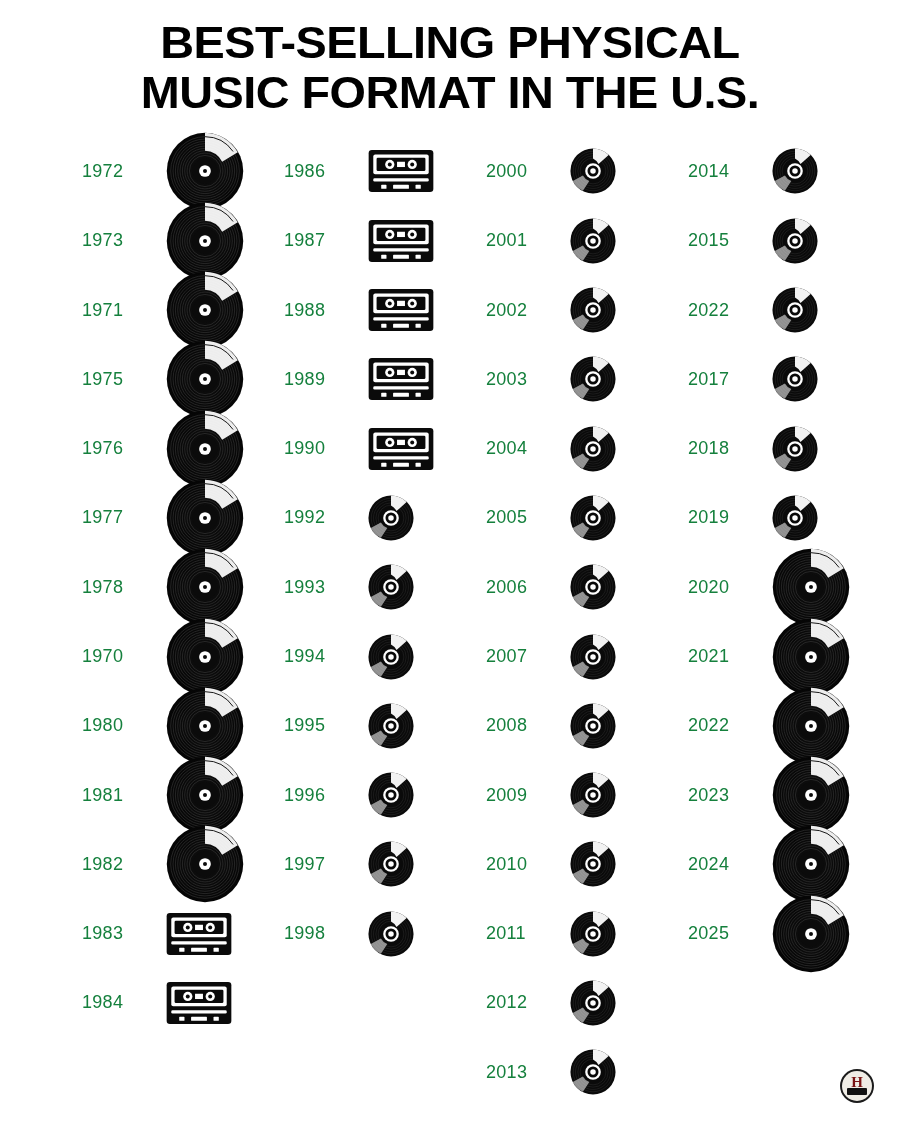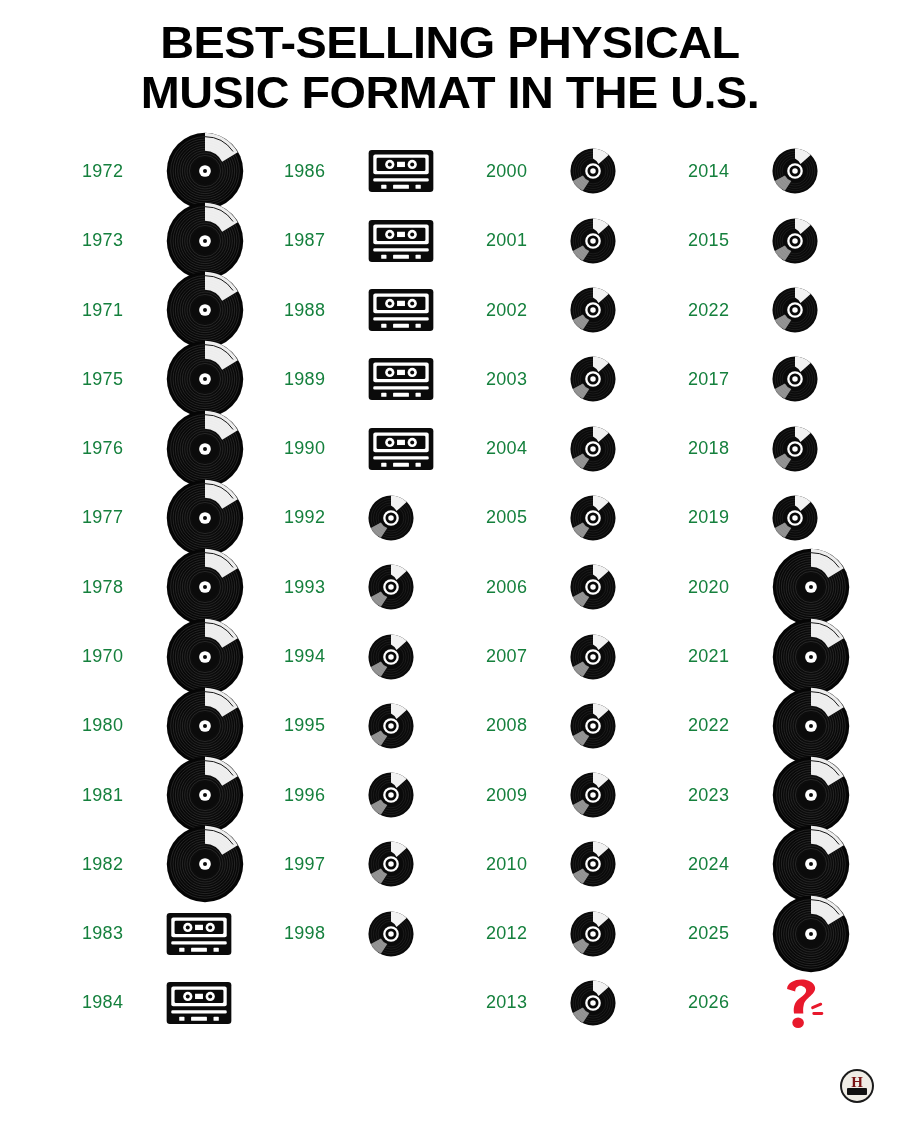--- a/index.html
+++ b/index.html
@@ -925,20 +925,39 @@
     </g>
     <path d="M50 1 A49 49 0 0 1 84 15 L62 35 A27 27 0 0 0 50 23 Z" fill="#ffffff" opacity="0.95"></path>
     <path d="M6 72 A49 49 0 0 0 28 93 L42 72 A27 27 0 0 1 28 60 Z" fill="#ffffff" opacity="0.55"></path>
     <circle cx="50" cy="50" r="17" fill="#ffffff"></circle>
     <circle cx="50" cy="50" r="12" fill="#0a0a0a"></circle>
     <circle cx="50" cy="50" r="6" fill="#ffffff"></circle>
   </svg>
           </div>
         </div>
         <div class="row">
+          <div class="year">2011</div>
+          <div class="fmt">
+  <svg width="46" height="46" viewBox="0 0 100 100">
+    <circle cx="50" cy="50" r="49" fill="#0a0a0a"></circle>
+    <g stroke="#3c3c3c" stroke-width="1" fill="none" opacity="0.8">
+      <circle cx="50" cy="50" r="43"></circle>
+                <circle cx="50" cy="50" r="38"></circle>
+      <circle cx="50" cy="50" r="33"></circle>
+                <circle cx="50" cy="50" r="28"></circle>
+    </g>
+    <path d="M50 1 A49 49 0 0 1 84 15 L62 35 A27 27 0 0 0 50 23 Z" fill="#ffffff" opacity="0.95"></path>
+    <path d="M6 72 A49 49 0 0 0 28 93 L42 72 A27 27 0 0 1 28 60 Z" fill="#ffffff" opacity="0.55"></path>
+    <circle cx="50" cy="50" r="17" fill="#ffffff"></circle>
+    <circle cx="50" cy="50" r="12" fill="#0a0a0a"></circle>
+    <circle cx="50" cy="50" r="6" fill="#ffffff"></circle>
+  </svg>
+          </div>
+        </div>
+        <div class="row">
           <div class="year">2012</div>
           <div class="fmt">
   <svg width="46" height="46" viewBox="0 0 100 100">
     <circle cx="50" cy="50" r="49" fill="#0a0a0a"></circle>
     <g stroke="#3c3c3c" stroke-width="1" fill="none" opacity="0.8">
       <circle cx="50" cy="50" r="43"></circle>
                 <circle cx="50" cy="50" r="38"></circle>
       <circle cx="50" cy="50" r="33"></circle>
                 <circle cx="50" cy="50" r="28"></circle>
     </g>
@@ -1255,30 +1274,20 @@
                 <circle cx="50" cy="50" r="29"></circle>
       <circle cx="50" cy="50" r="26"></circle>
                 <circle cx="50" cy="50" r="23"></circle>
       <circle cx="50" cy="50" r="20"></circle>
     </g>
     <path d="M50 1 A49 49 0 0 1 92 26 L72 38 A26 26 0 0 0 50 24 Z" fill="#ffffff" opacity="0.93"></path>
     <path d="M50 6 A44 44 0 0 1 86 25" stroke="#0a0a0a" stroke-width="1.2" fill="none"></path>
     <circle cx="50" cy="50" r="16" fill="#0b0b0b"></circle>
     <circle cx="50" cy="50" r="7.5" fill="#ffffff"></circle>
     <circle cx="50" cy="50" r="2.6" fill="#0b0b0b"></circle>
-  </svg>
-          </div>
-        </div>
-        <div class="row">
-          <div class="year">2026</div>
-          <div class="fmt">
-  <svg width="58" height="58" viewBox="0 0 100 100">
-    <path d="M26 26 C26 8, 62 4, 72 18 C82 32, 58 40, 55 52 C53 60, 54 64, 54 68 L38 68 C36 56, 40 46, 50 40 C58 35, 62 28, 56 23 C49 17, 40 21, 40 30 Z" fill="#e8192c"></path>
-    <ellipse cx="45" cy="84" rx="10" ry="9" fill="#e8192c"></ellipse>
-    <path d="M70 58 L84 52 M72 68 L86 68" stroke="#e8192c" stroke-width="5" stroke-linecap="round"></path>
   </svg>
           </div>
         </div>
       </div>
     </div>
 
   <div class="watermark">
     <div class="wm-inner">
       <div class="wm-letter">H</div>
       <div class="wm-bar"></div>

